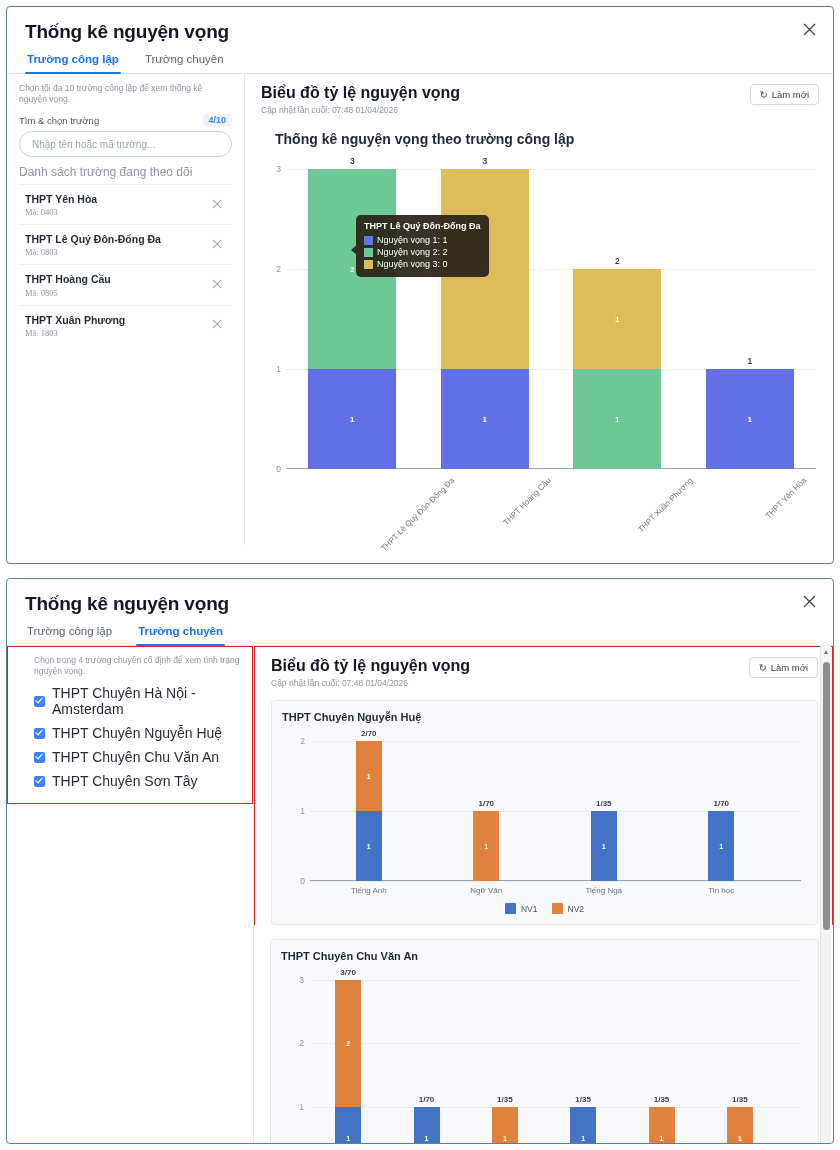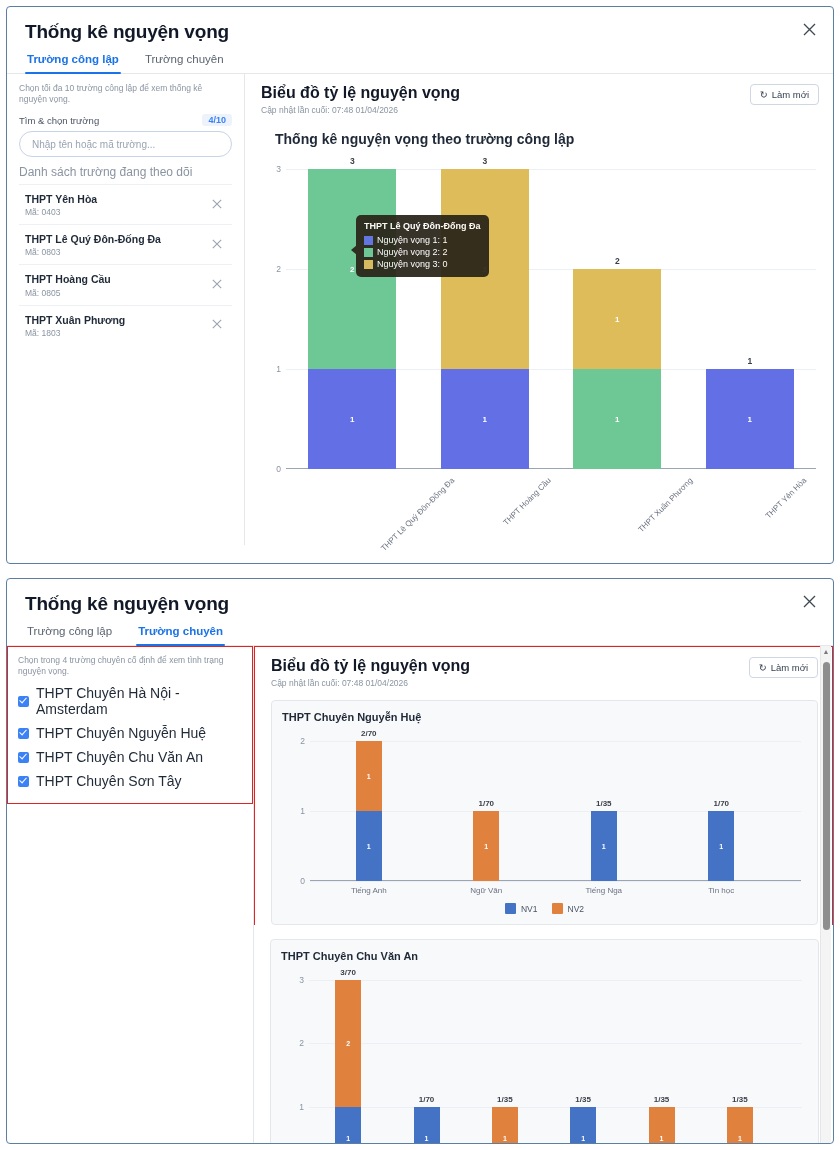--- a/index.html
+++ b/index.html
@@ -57,21 +57,21 @@
     font-family: "Liberation Sans", sans-serif; background: #fff;
   }
   .search-input::placeholder { color: #9aa4b2; }
   .sublabel { font-size: 12px; color: #8a94a1; margin: 8px 0 5px 0; }
   .school-list { border-top: 1px solid #eef0f3; }
   .school-row {
     display: flex; align-items: center; justify-content: space-between;
     padding: 7px 4px 7px 6px; border-bottom: 1px solid #eef0f3;
   }
   .school-name { font-size: 10.5px; font-weight: bold; color: #1f2937; line-height: 1.35; }
-  .school-code { font-size: 8.5px; color: #8a94a1; margin-top: 1px; }
+  .school-code { font-size: 8.5px; color: #8a94a1; margin-top: 1px; font-family: Liberation Serif, serif; }
   .row-x { color: #9aa4b2; font-size: 11px; cursor: pointer; padding: 0 6px; }
 
   
   .right-col { flex: 1; padding: 10px 14px 0 16px; position: relative; }
   .chart-head { display: flex; justify-content: space-between; align-items: flex-start; }
   .chart-title { font-size: 16px; font-weight: bold; color: #111827; }
   .chart-sub { font-size: 8.5px; color: #8a94a1; margin-top: 3px; }
   .refresh-btn {
     border: 1px solid #cfd7e3; border-radius: 4px; background: #fff;
     font-size: 9.5px; color: #374151; padding: 4px 9px; cursor: pointer;
@@ -109,21 +109,21 @@
   }
   .tt-title { font-size: 9px; font-weight: bold; margin-bottom: 3px; white-space: nowrap; }
   .tt-row { display: flex; align-items: center; gap: 4px; font-size: 9px; line-height: 1.35; }
   .tt-sw { width: 9px; height: 9px; display: inline-block; }
   .tt-arrow { position: absolute; left: -5px; top: 30px; width: 0; height: 0;
               border-top: 5px solid transparent; border-bottom: 5px solid transparent;
               border-right: 6px solid #2a2419; }
 
   
   .red-box { border: 1.5px solid #e02424; }
-  .chk-list { padding: 8px 10px 10px 10px; }
+  .chk-list { padding: 8px 10px 10px 26px; }
   .chk-row { display: flex; align-items: center; gap: 7px; padding: 4px 0; }
   .chk {
     width: 11px; height: 11px; border-radius: 2px; background: #3b82f6;
     position: relative; flex: none;
   }
   .chk::after {
     content: ""; position: absolute; left: 3px; top: 0.5px; width: 3px; height: 6px;
     border: solid #fff; border-width: 0 1.6px 1.6px 0; transform: rotate(42deg);
   }
   .chk-label { font-size: 14px; color: #1f2937; }

